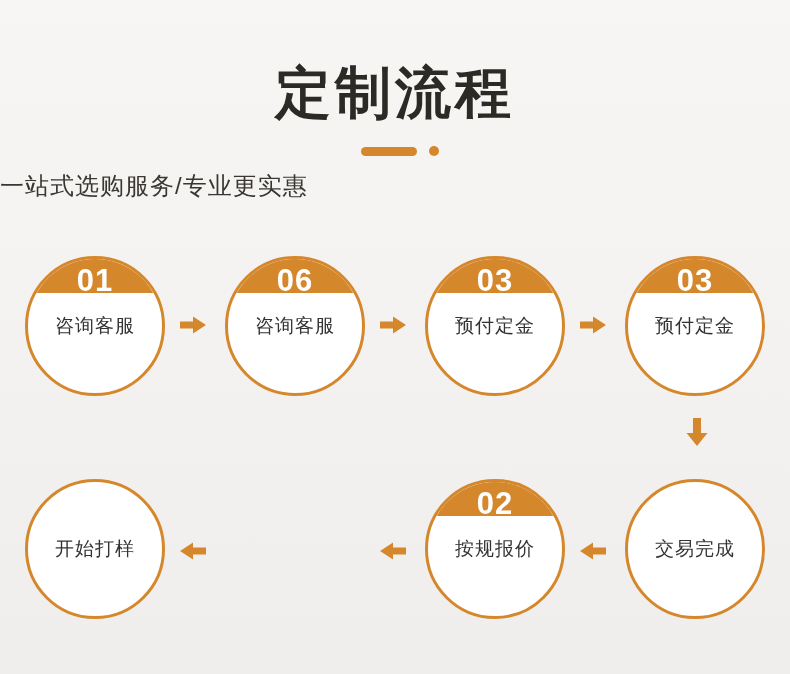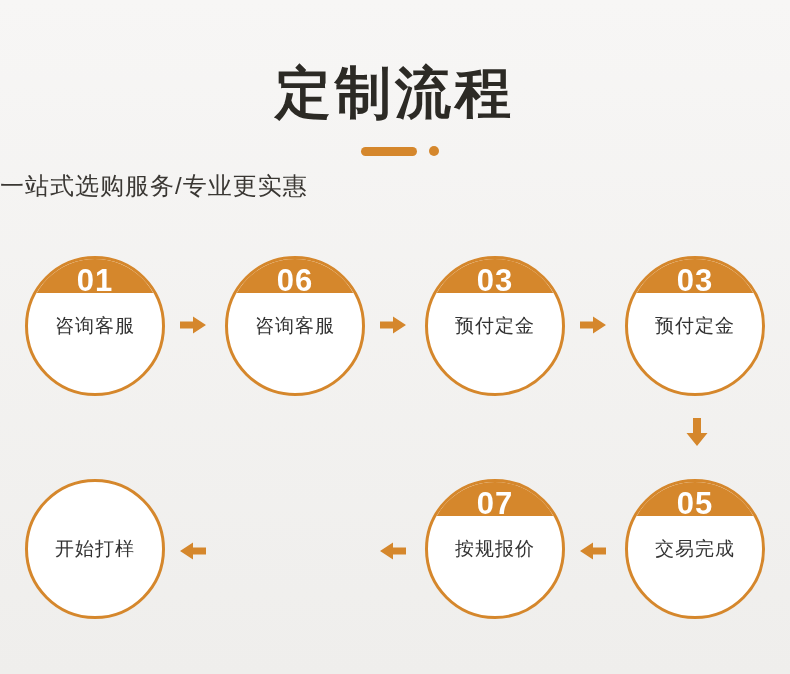--- a/index.html
+++ b/index.html
@@ -149,29 +149,26 @@
         <path d="M26 5.5 H13 V0.5 L0 9 L13 17.5 V12.5 H26 Z"></path>
       </svg>
   </div>
   <div class="arrow" style="left:380px;top:542px">
     <svg width="26" height="18" viewBox="0 0 26 18">
         <path d="M26 5.5 H13 V0.5 L0 9 L13 17.5 V12.5 H26 Z"></path>
       </svg>
   </div>
   <div class="circle" style="left:425px;top:479px">
     <div class="cap">
-        <span>07</span>
+        <span>02</span>
       </div>
     <div class="label">按规报价</div>
   </div>
   <div class="arrow" style="left:580px;top:542px">
     <svg width="26" height="18" viewBox="0 0 26 18">
         <path d="M26 5.5 H13 V0.5 L0 9 L13 17.5 V12.5 H26 Z"></path>
       </svg>
   </div>
   <div class="circle" style="left:625px;top:479px">
-    <div class="cap">
-        <span>05</span>
-      </div>
     <div class="label">交易完成</div>
   </div>
 
 </div>
 
 </body></html>

